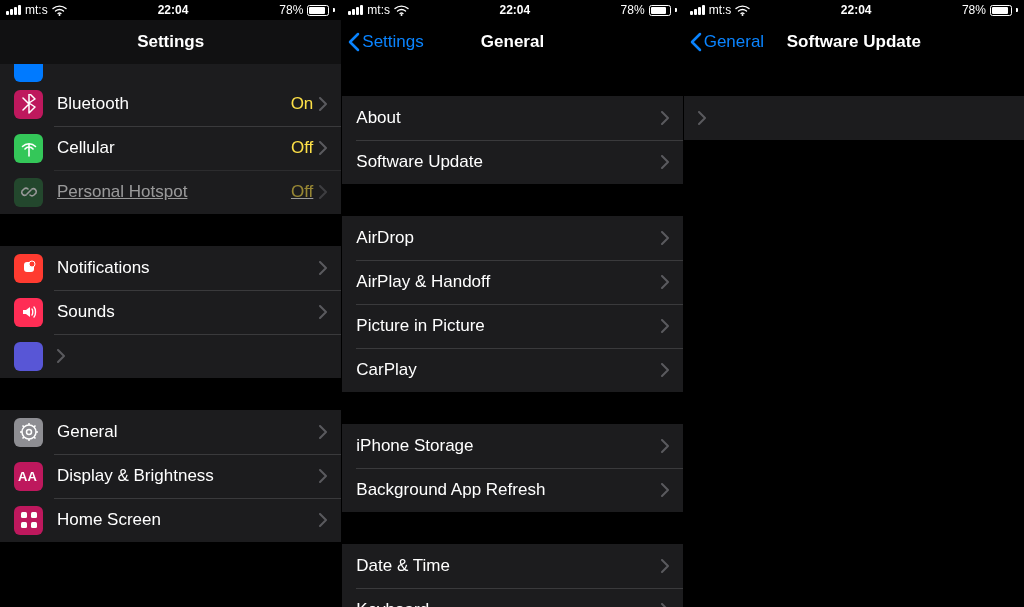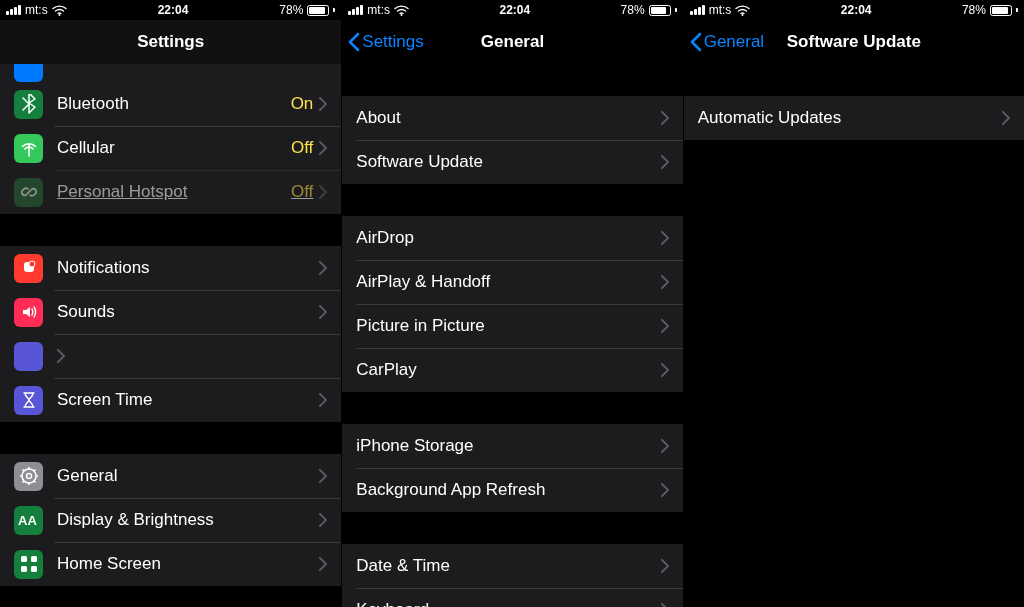--- a/index.html
+++ b/index.html
@@ -40,21 +40,21 @@
   .cell.withicon + .cell.withicon::before{ left:54px;}
   .cell.disabled{ opacity:0.55;text-decoration:underline;}
   .icon { width:29px;height:29px;border-radius:6px; margin-right:14px; display:flex;align-items:center;justify-content:center; flex-shrink:0;}
   .icon svg{display:block}
   .label{ font-size:17px; color:#fff; flex:1; white-space:nowrap; overflow:hidden; text-overflow:ellipsis;}
   .value{ font-size:17px; color:#fde047; margin-right:6px;}
   .chev{ color:#5a5a5e;}
   .chev svg{display:block}
 
   
-  .bg-blue{background:#15803d}.bg-green{background:#34c759}.bg-dimgreen{background:#2a6b3a}
+  .bg-blue{background:#be185d}.bg-green{background:#34c759}.bg-dimgreen{background:#2a6b3a}
   .bg-red{background:#ff3b30}.bg-pink{background:#ff2d55}.bg-indigo{background:#5856d6}
   .bg-gray{background:#8e8e93}
 
   .scroll{flex:1; overflow:hidden;}
 
   
   .peek{height:18px;background:#1c1c1e;display:flex;align-items:flex-start;padding:0 14px;}
   .peekicon{width:29px;height:18px;border-radius:0 0 6px 6px;background:#007aff;margin-right:14px;}
 </style>
 </head>
@@ -169,34 +169,20 @@
                 <path d="M1 1l6 6-6 6" stroke="currentColor" stroke-width="2" fill="none" stroke-linecap="round" stroke-linejoin="round"></path>
               </svg>
             </span>
   </div>
           <div class="cell withicon">
     <span class="icon bg-indigo">
               <svg width="18" height="18" viewBox="0 0 18 18">
                 <path d="M12 2a7 7 0 100 14 7 7 0 01-0-14z" fill="#fff"></path>
               </svg>
             </span>
-
-    <span class="chev">
-              <svg width="8" height="14" viewBox="0 0 8 14">
-                <path d="M1 1l6 6-6 6" stroke="currentColor" stroke-width="2" fill="none" stroke-linecap="round" stroke-linejoin="round"></path>
-              </svg>
-            </span>
-  </div>
-          <div class="cell withicon">
-    <span class="icon bg-indigo">
-              <svg width="16" height="18" viewBox="0 0 16 18">
-                <path d="M3 2h10M3 16h10M4 2c0 4 4 5 4 7s-4 3-4 7M12 2c0 4-4 5-4 7s4 3 4 7" stroke="#fff" stroke-width="1.5" fill="none" stroke-linecap="round"></path>
-              </svg>
-            </span>
-    <span class="label">Screen Time</span>
 
     <span class="chev">
               <svg width="8" height="14" viewBox="0 0 8 14">
                 <path d="M1 1l6 6-6 6" stroke="currentColor" stroke-width="2" fill="none" stroke-linecap="round" stroke-linejoin="round"></path>
               </svg>
             </span>
   </div>
         </div>
         <div class="group">
           <div class="cell withicon">
@@ -433,21 +419,20 @@
             </svg>
           </span>
           <span>General</span>
         </div>
     <div class="nav-title">Software Update</div>
   </div>
       <div class="scroll">
         <div class="group">
           <div class="cell ">
 
-    <span class="label">Automatic Updates</span>
 
     <span class="chev">
               <svg width="8" height="14" viewBox="0 0 8 14">
                 <path d="M1 1l6 6-6 6" stroke="currentColor" stroke-width="2" fill="none" stroke-linecap="round" stroke-linejoin="round"></path>
               </svg>
             </span>
   </div>
         </div>
       </div>
     </div>

